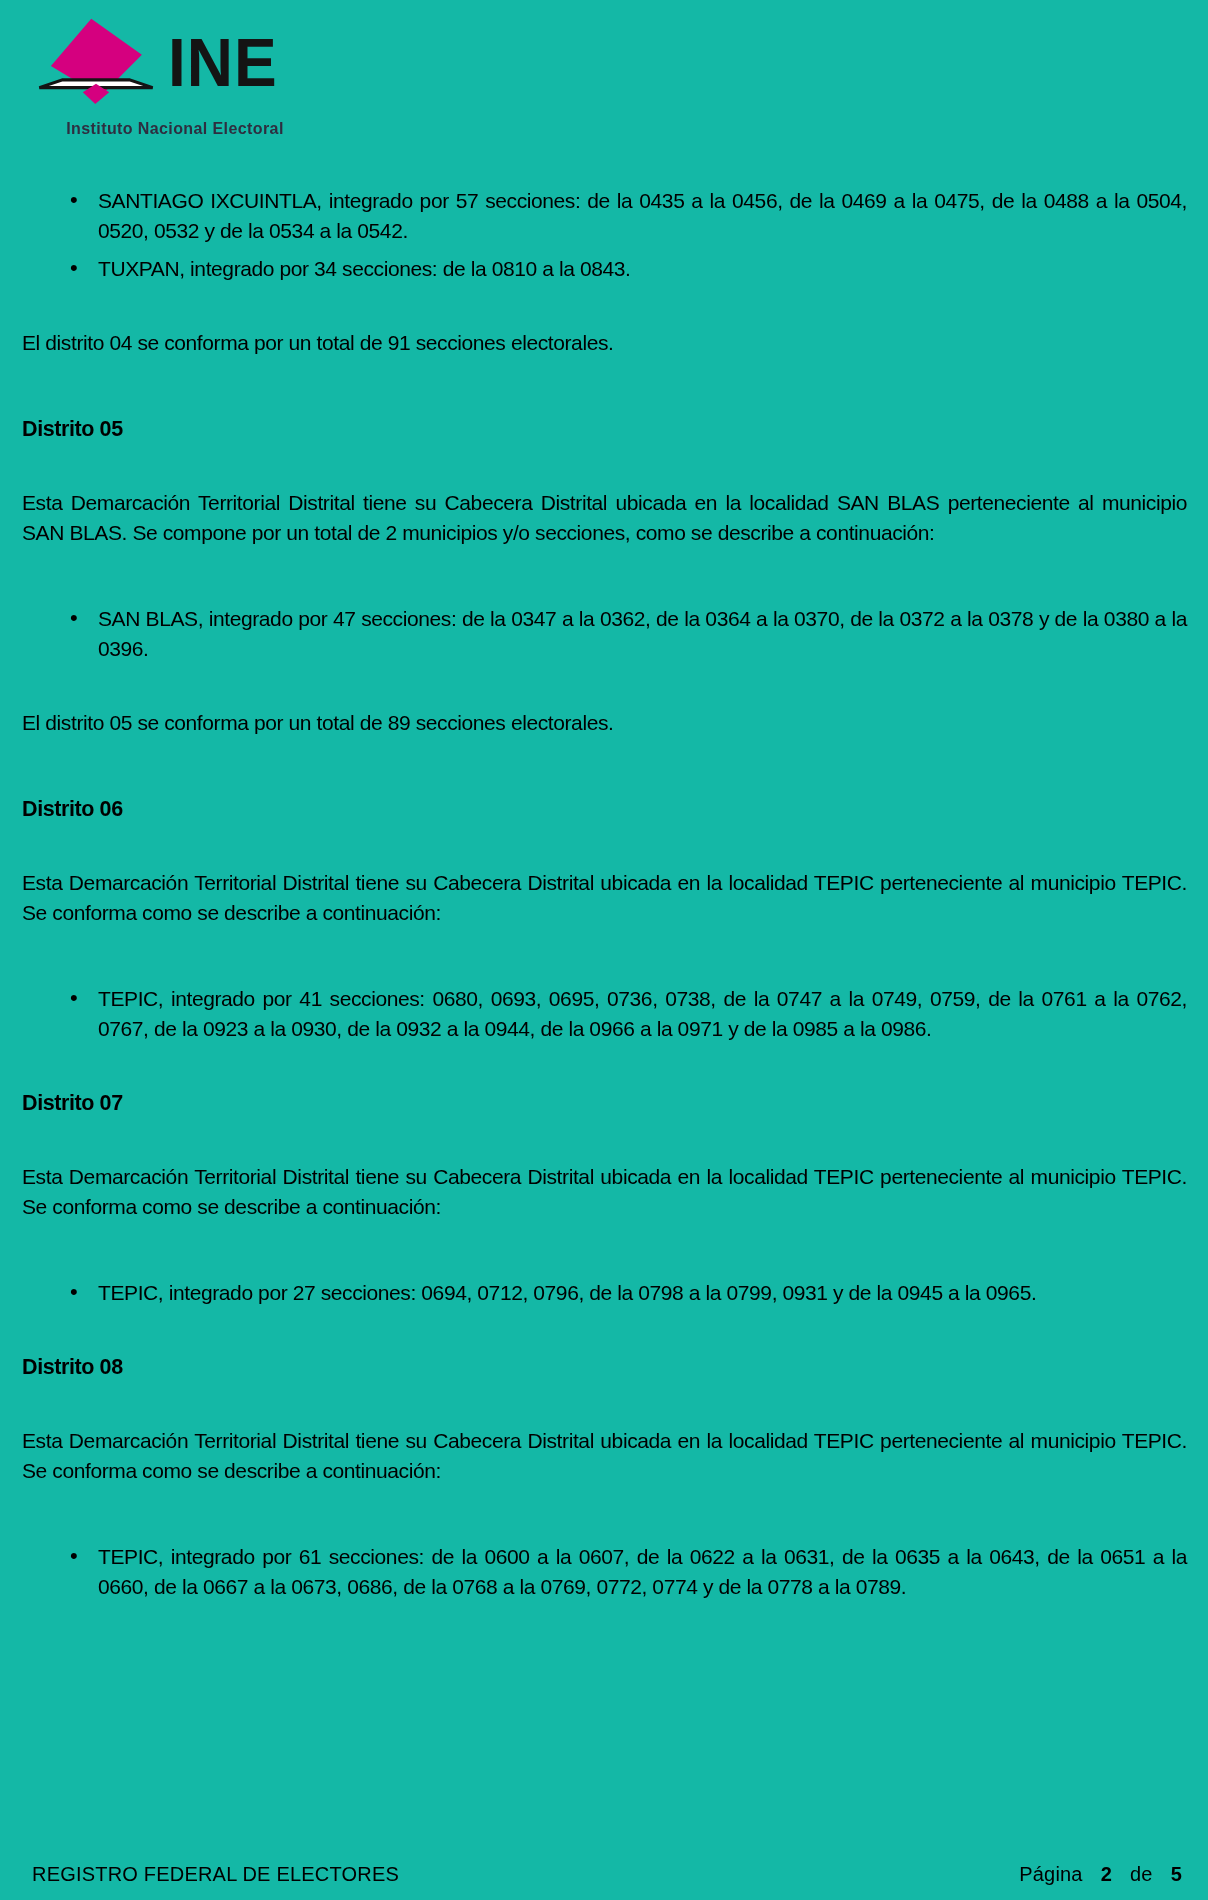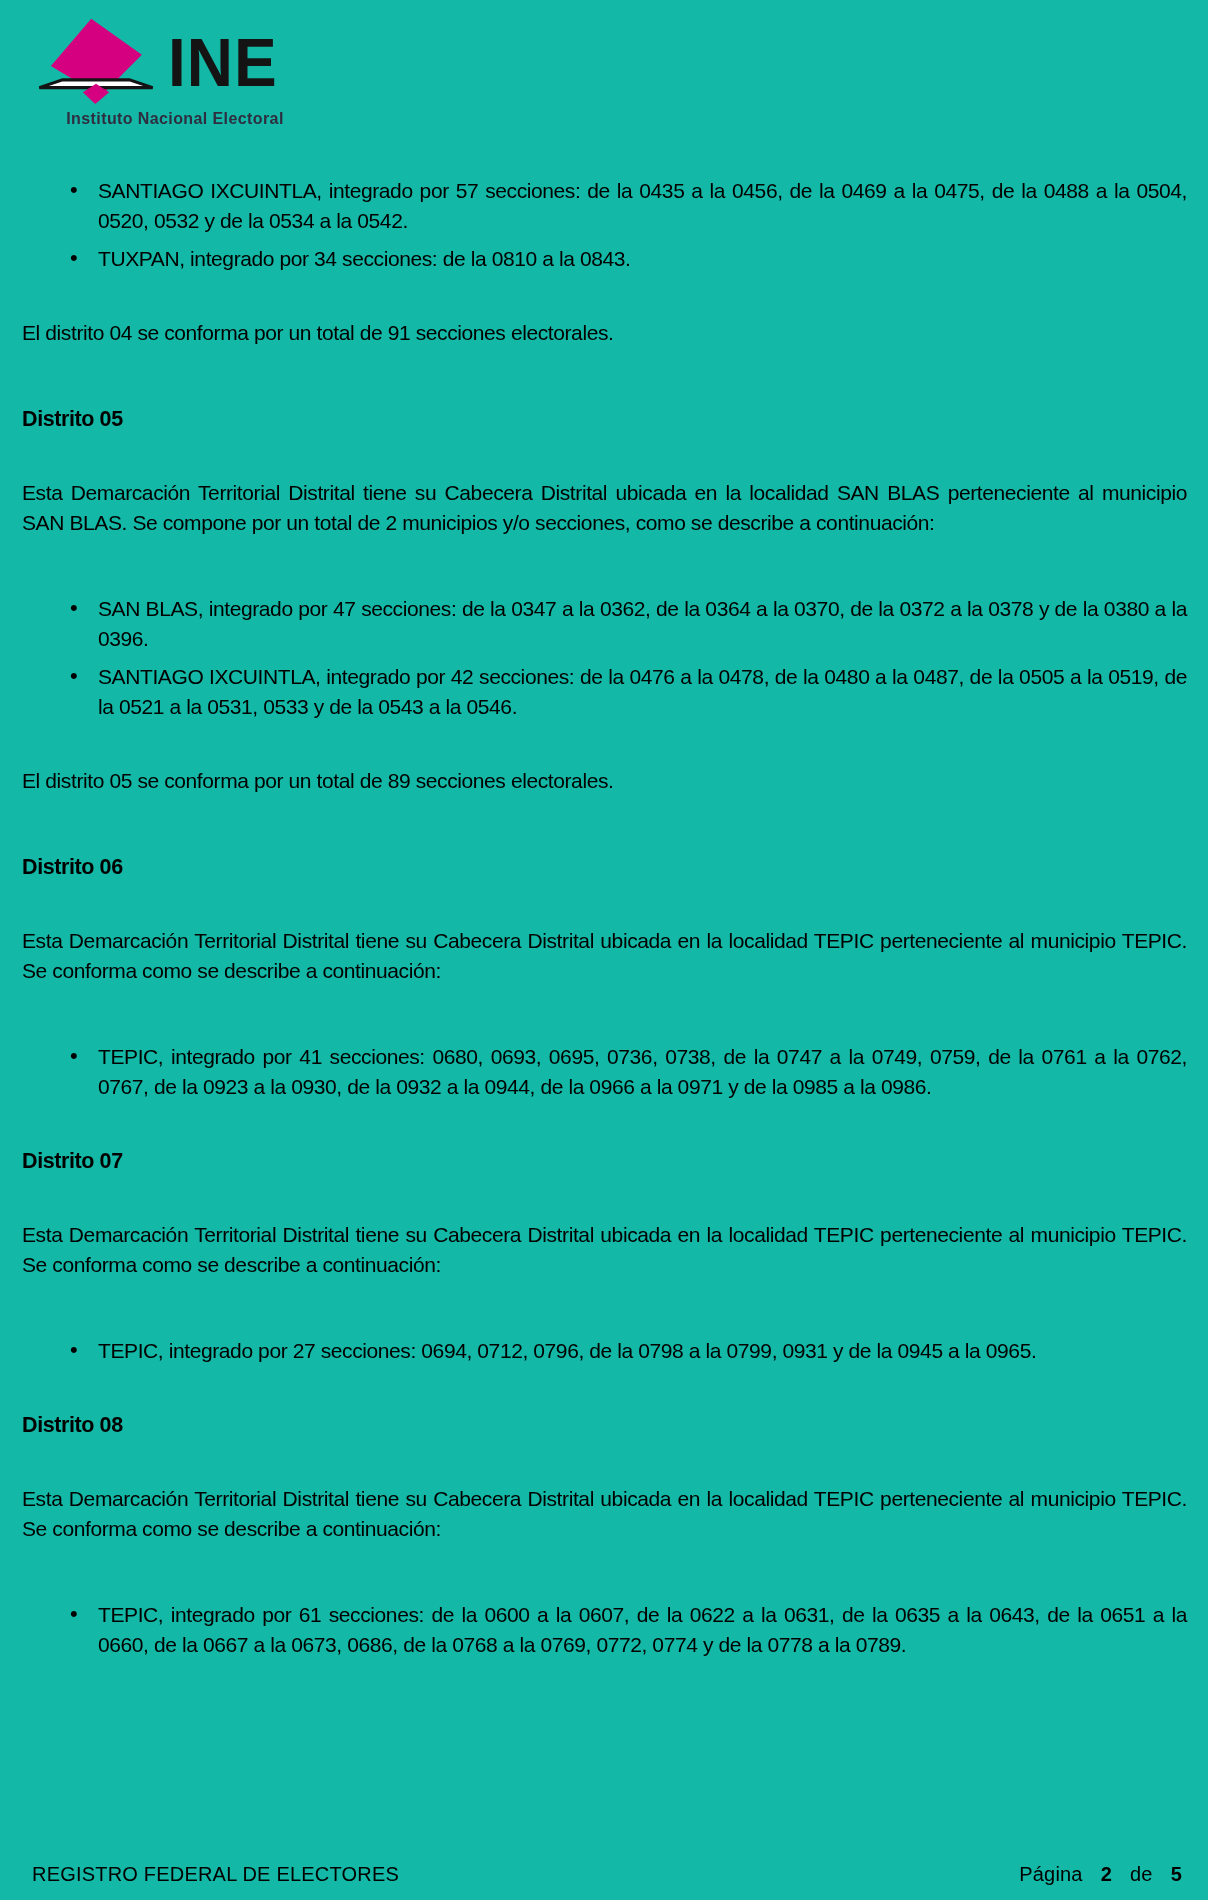--- a/index.html
+++ b/index.html
@@ -21,21 +21,21 @@
   .brand {
     font-size: 64px;
     font-weight: 800;
     letter-spacing: 1px;
     line-height: 1;
     color: #141414;
     transform: scaleY(1.08);
     transform-origin: center;
   }
   .logo-subtitle {
-    margin-top: 0;
+    margin-top: 10px;
     font-size: 16px;
     font-weight: 700;
     letter-spacing: 0.4px;
     color: #2e2e40;
     text-align: center;
   }
   
   .content {
     padding: 48px 21px 0 22px;
     font-size: 21px;
@@ -98,21 +98,20 @@
       <li>SANTIAGO IXCUINTLA, integrado por 57 secciones: de la 0435 a la 0456, de la 0469 a la 0475, de la 0488 a la 0504, 0520, 0532 y de la 0534 a la 0542.</li>
       <li>TUXPAN, integrado por 34 secciones: de la 0810 a la 0843.</li>
     </ul>
     <p class="summary">El distrito 04 se conforma por un total de 91 secciones electorales.</p>
 
     <section>
       <h2 class="district">Distrito 05</h2>
       <p class="sec-par">Esta Demarcación Territorial Distrital tiene su Cabecera Distrital ubicada en la localidad SAN BLAS perteneciente al municipio SAN BLAS. Se compone por un total de 2 municipios y/o secciones, como se describe a continuación:</p>
       <ul class="bullets">
         <li>SAN BLAS, integrado por 47 secciones: de la 0347 a la 0362, de la 0364 a la 0370, de la 0372 a la 0378 y de la 0380 a la 0396.</li>
-        <li>SANTIAGO IXCUINTLA, integrado por 42 secciones: de la 0476 a la 0478, de la 0480 a la 0487, de la 0505 a la 0519, de la 0521 a la 0531, 0533 y de la 0543 a la 0546.</li>
       </ul>
       <p class="summary">El distrito 05 se conforma por un total de 89 secciones electorales.</p>
     </section>
 
     <section>
       <h2 class="district">Distrito 06</h2>
       <p class="sec-par">Esta Demarcación Territorial Distrital tiene su Cabecera Distrital ubicada en la localidad TEPIC perteneciente al municipio TEPIC. Se conforma como se describe a continuación:</p>
       <ul class="bullets">
         <li>TEPIC, integrado por 41 secciones: 0680, 0693, 0695, 0736, 0738, de la 0747 a la 0749, 0759, de la 0761 a la 0762, 0767, de la 0923 a la 0930, de la 0932 a la 0944, de la 0966 a la 0971 y de la 0985 a la 0986.</li>
       </ul>

